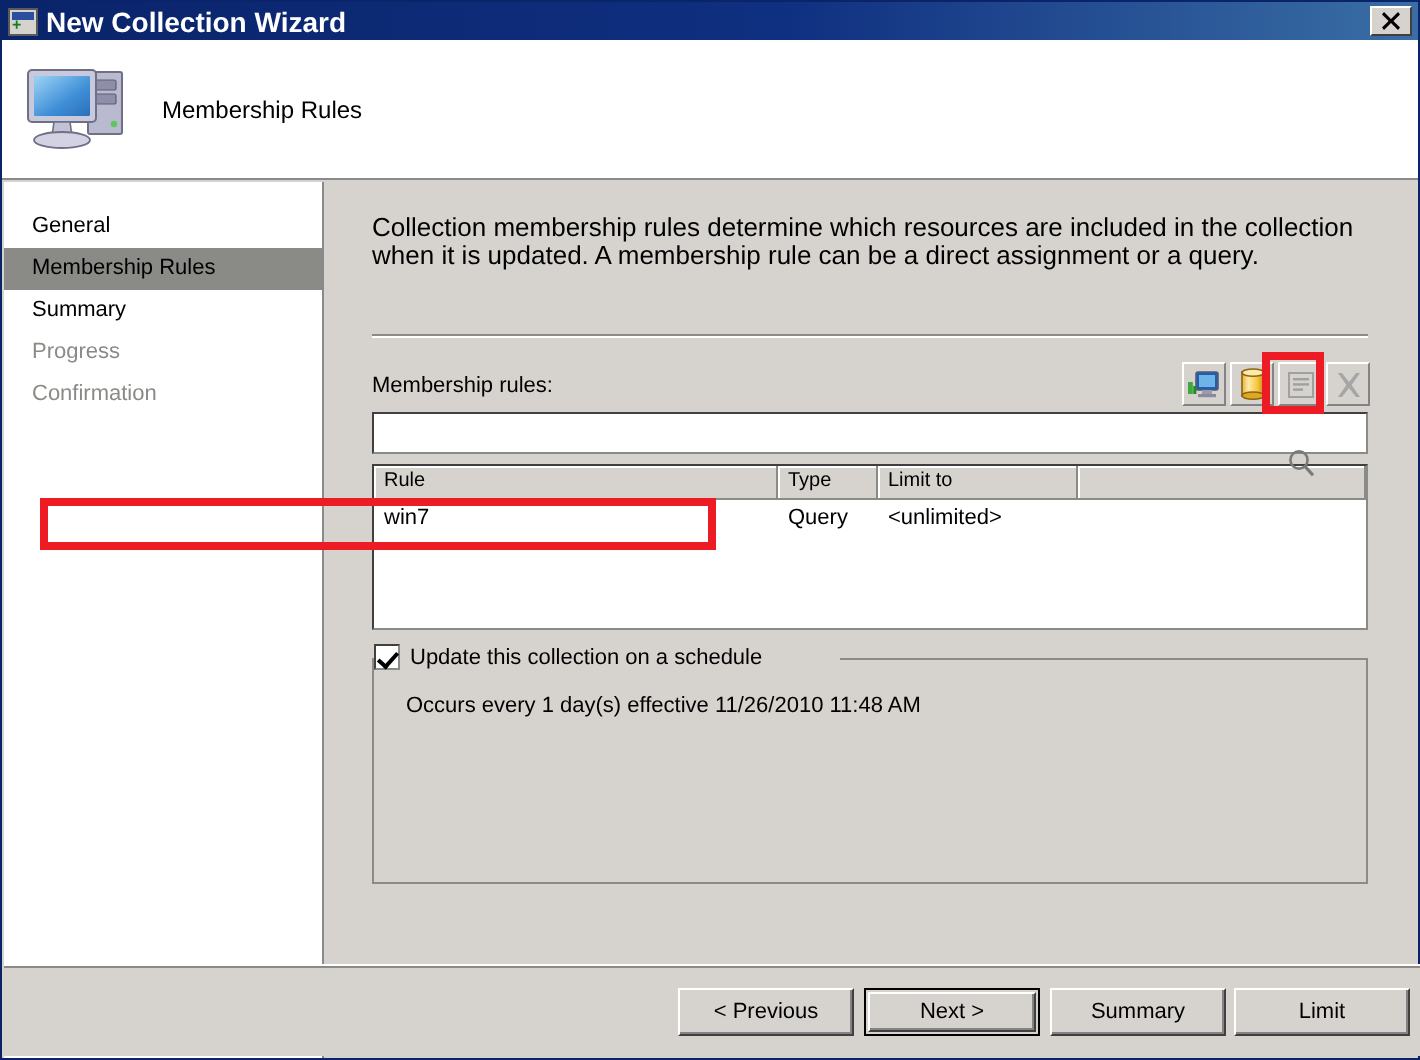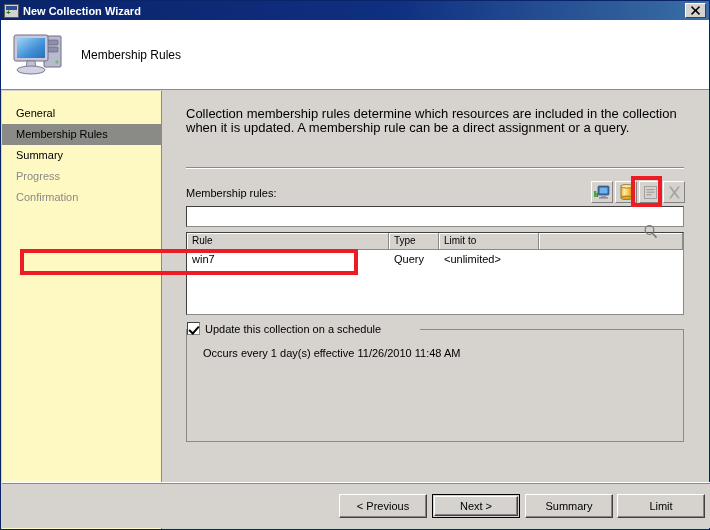--- a/index.html
+++ b/index.html
@@ -37,21 +37,21 @@
   }
   .title-icon:before {
     content: ""; position: absolute; left: 1px; top: 1px;
     width: 11px; height: 4px; background: #2b4f9e;
   }
   .title-icon:after {
     content: "+"; position: absolute; left: 1px; top: 4px;
     font-size: 8px; line-height: 8px; color: #1a7a1a; font-weight: bold;
   }
   .title-text {
-    color: #ffffff; font-size: 11px; font-weight: bold;
+    color: #ffffff; font-size: 14px; font-weight: bold;
     letter-spacing: 0px; white-space: nowrap;
   }
   .title-close {
     position: absolute; right: 3px; top: 2px;
     width: 21px; height: 15px;
     background: #d6d3ce;
     border: 1px solid #ffffff;
     border-right-color: #404040; border-bottom-color: #404040;
     display: flex; align-items: center; justify-content: center;
     font-size: 11px; font-weight: bold; color: #000;
@@ -73,21 +73,21 @@
     position: relative; flex: 0 0 auto;
   }
   .header-title {
     font-size: 12px; color: #000;
   }
 
   
   .sidebar {
     position: absolute; left: 1px; top: 90px;
     width: 160px; height: 438px;
-    background: #fef9c3;
+    background: #ffffff;
     border-right: 1px solid #8a8a8a;
     padding-top: 12px;
   }
   .side-item {
     height: 21px; line-height: 21px;
     padding-left: 14px;
     font-size: 11px; color: #000;
     white-space: nowrap;
   }
   .side-item.selected {

